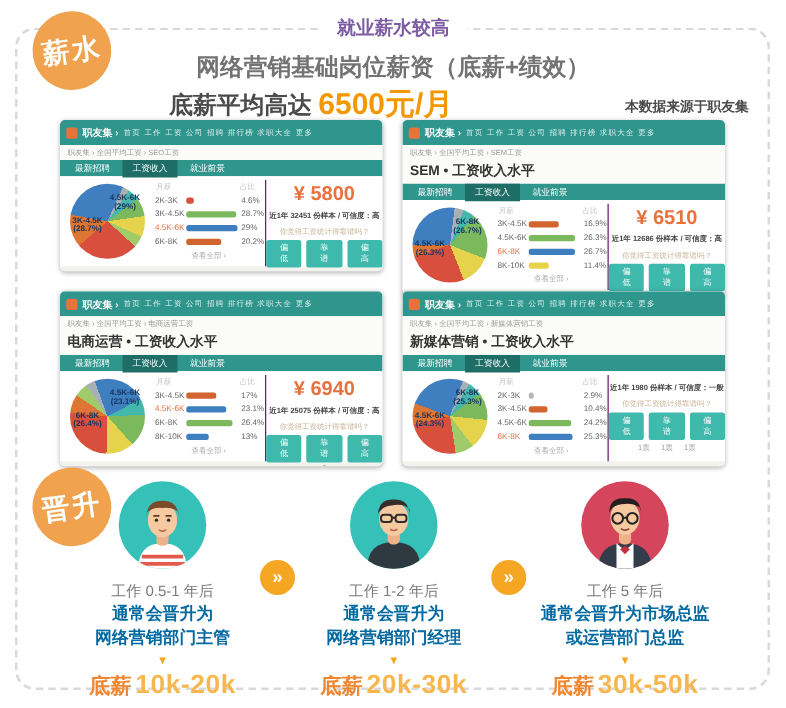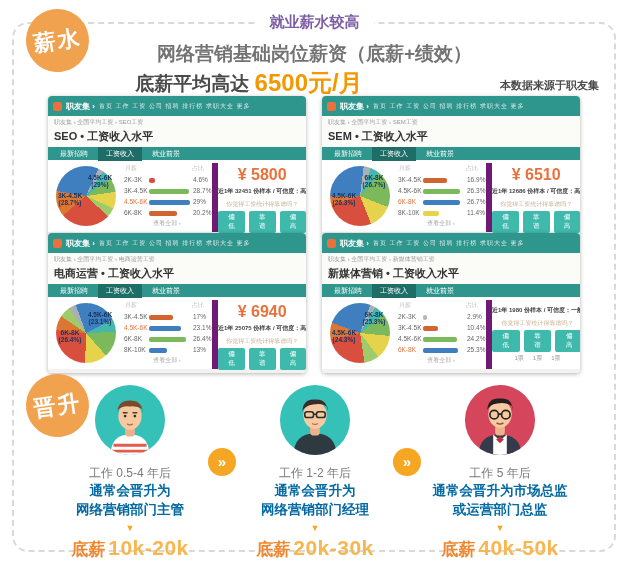--- a/index.html
+++ b/index.html
@@ -58,21 +58,21 @@
   .bars { width:90px; flex:none; padding-top:1px; }
   .bars-head { display:flex; justify-content:space-between; color:#c2c2c2; font-size:6px; padding:0 8px 1px 3px; }
   .bar-row { display:flex; align-items:center; height:11px; font-size:6.5px; color:#666; }
   .bar-row .range { width:27px; flex:none; padding-left:2px; }
   .bar-row .range.hl { color:#E8713C; }
   .bar-track { width:42px; flex:none; }
   .bar-track i { display:inline-block; height:5px; border-radius:2px; vertical-align:middle; }
   .bar-row .pct { margin-left:2px; }
   .view-all { text-align:center; color:#aaa; font-size:6px; padding-top:1px; }
 
-  .r-panel { flex:1; border-left:6px solid #701a75; text-align:center; padding-top:3px; }
+  .r-panel { flex:1; border-left:1px solid #701a75; text-align:center; padding-top:3px; }
   .price { color:var(--c-price-orange,#E8713C); font-size:16px; font-weight:bold; }
   .sample { font-size:6px; color:#444; font-weight:bold; margin-top:3px; white-space:nowrap; }
   .vote-q { font-size:6px; color:#c8b296; margin-top:4px; }
   .vote-btns { display:flex; justify-content:center; gap:4px; margin-top:2px; }
   .vote-btn { background:var(--c-button-teal,#3FB9AC); color:#fff; font-size:6.5px; padding:2px 8px; border-radius:2px; }
   .vote-stats { display:flex; justify-content:center; gap:9px; font-size:6px; color:#999; margin-top:2px; }
   .c-foot { height:4px; background:#f2f2ee; }
 
   
   .step { position:absolute; top:384px; width:170px; text-align:center; }
@@ -104,21 +104,20 @@
   <div class="source-note">本数据来源于职友集</div>
 
   <div class="chart-slot" id="slot-0">
     <div class="chart">
       <div class="c-nav">
         <span class="c-logo"></span>
         <span class="c-logo-text">职友集 ›</span>
         <span class="c-nav-items">首页  工作  工资  公司  招聘  排行榜  求职大全  更多</span>
       </div>
       <div class="c-crumb">职友集 › 全国平均工资 › SEO工资</div>
-      <div class="c-title">SEO • 工资收入水平</div>
       <div class="c-tabs">
         <span class="c-tab">最新招聘</span>
         <span class="c-tab active">工资收入</span>
         <span class="c-tab">就业前景</span>
       </div>
       <div class="c-body">
         <div class="pie-wrap">
           <div class="pie" style="background: conic-gradient(from -80deg, rgb(63, 127, 191) 0%, rgb(63, 127, 191) 29%, rgb(169, 176, 181) 29%, rgb(169, 176, 181) 32%, rgb(69, 184, 174) 32%, rgb(69, 184, 174) 37%, rgb(124, 185, 92) 37%, rgb(124, 185, 92) 45%, rgb(229, 211, 75) 45%, rgb(229, 211, 75) 54%, rgb(159, 203, 107) 54%, rgb(159, 203, 107) 59%, rgb(217, 79, 61) 59%, rgb(217, 79, 61) 86%, rgb(221, 118, 51) 86%, rgb(221, 118, 51) 100%);"></div>
           <div class="pie-label left">
             <span>3K-4.5K</span><br>
@@ -406,21 +405,21 @@
         <path d="M20 63 h34 M18 69 h38" stroke="#E25B4D" stroke-width="3" fill="none"></path>
         <rect x="32" y="42" width="10" height="12" rx="4" fill="#EDB28A"></rect>
         <ellipse cx="37" cy="33" rx="12" ry="14" fill="#F6C9A0"></ellipse>
         <path d="M24 30 Q24 17 37 17 Q50 17 50 30 L50 26 Q44 22 37 23 Q29 22 24 27 Z" fill="#7A4A2B"></path>
         <circle cx="32" cy="33" r="1.4" fill="#3a2b22"></circle>
           <circle cx="42" cy="33" r="1.4" fill="#3a2b22"></circle>
         <path d="M29.5 29.5 h5 M39.5 29.5 h5" stroke="#5a3a28" stroke-width="1.4"></path>
         <path d="M34 41 q3 2 6 0" stroke="#b56a4e" stroke-width="1.3" fill="none"></path>
       </g>
     </svg>
-    <div class="period">工作 0.5-4 年后</div>
+    <div class="period">工作 0.5-1 年后</div>
     <div class="bold-line">通常会晋升为</div>
     <div class="bold-line">网络营销部门主管</div>
     <div class="tri">▼</div>
     <div class="salary"><span class="lbl">底薪</span><span class="rng">10k-20k</span></div>
   </div>
 
   <div class="step" id="step-1">
     <svg class="avatar" viewBox="0 0 74 74">
       <defs>
           <clipPath id="cl1">
@@ -464,18 +463,18 @@
         <circle cx="31" cy="31.5" r="4.4" fill="none" stroke="#242424" stroke-width="1.7"></circle>
         <circle cx="43" cy="31.5" r="4.4" fill="none" stroke="#242424" stroke-width="1.7"></circle>
         <path d="M35.4 31 h3.2" stroke="#242424" stroke-width="1.7"></path>
         <path d="M33.5 40 q3.5 2.4 7 0" stroke="#8a4a3a" stroke-width="1.4" fill="none"></path>
       </g>
     </svg>
     <div class="period">工作 5 年后</div>
     <div class="bold-line">通常会晋升为市场总监</div>
     <div class="bold-line">或运营部门总监</div>
     <div class="tri">▼</div>
-    <div class="salary"><span class="lbl">底薪</span><span class="rng">40k-50k</span></div>
+    <div class="salary"><span class="lbl">底薪</span><span class="rng">30k-50k</span></div>
   </div>
 
   <div class="arrow-circle" id="arrow-0">»</div>
   <div class="arrow-circle" id="arrow-1">»</div>
 </div>
 
 </body></html>

